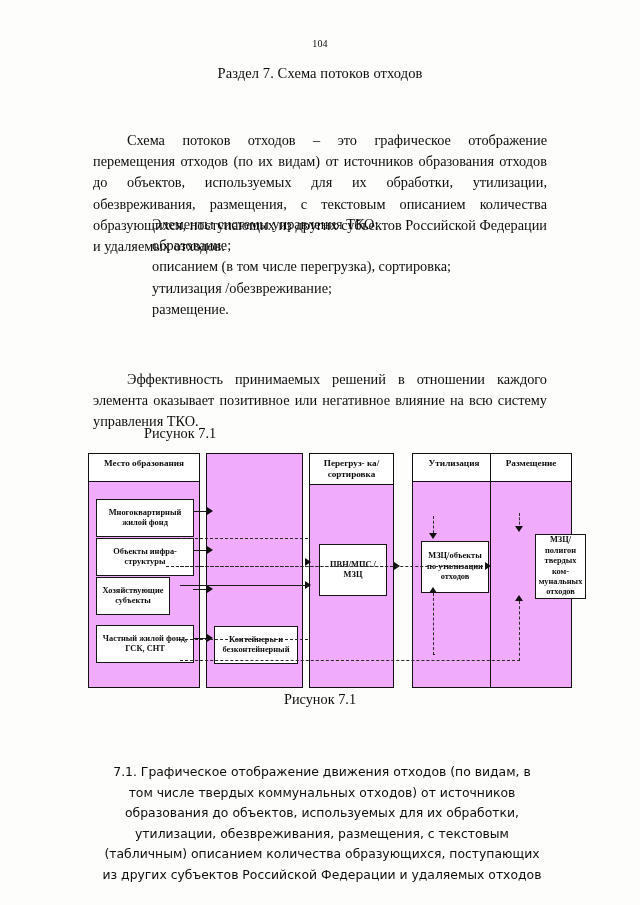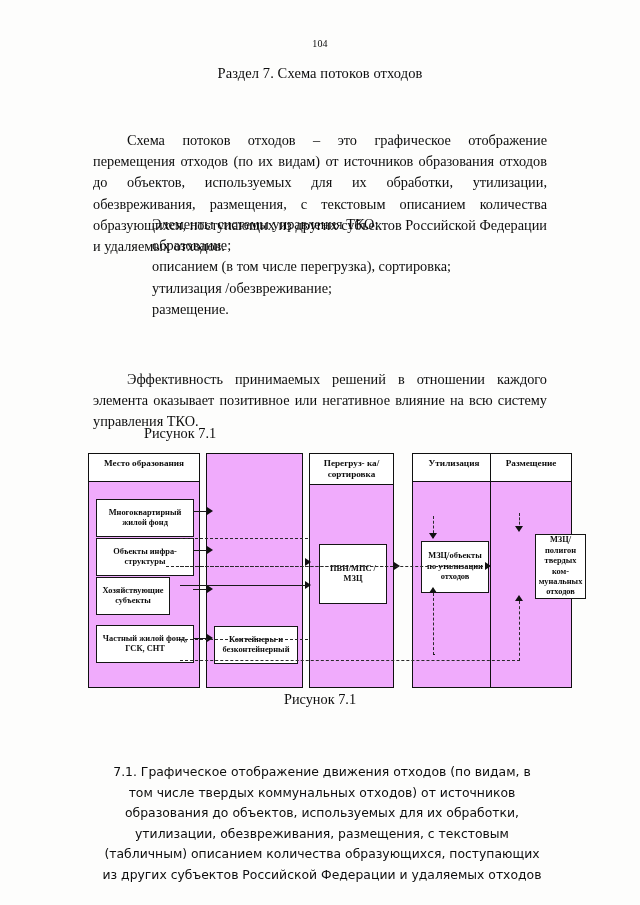--- a/index.html
+++ b/index.html
@@ -153,21 +153,21 @@
   .c1b1 { left: 7px;  top: 45px;  width: 98px; height: 28px; }
   .c1b2 { left: 7px;  top: 84px;  width: 98px; height: 28px; }
   .c1b3 { left: 7px;  top: 123px; width: 74px; height: 28px; }
   .c1b4 { left: 7px;  top: 171px; width: 98px; height: 29px; }
 
   
   .c2b1 { left: 7px;  top: 53px;  width: 84px; height: 62px; }
   .c2b2 { left: 7px;  top: 172px; width: 84px; height: 28px; }
 
   
-  .c3b1 { left: 9px;  top: 90px;  width: 68px; height: 60px; }
+  .c3b1 { left: 9px;  top: 90px;  width: 68px; height: 52px; }
 
   
   .c4b1 { left: 8px;  top: 87px;  width: 68px; height: 52px; }
 
   
   .c5b1 { left: 6px;  top: 80px;  width: 51px; height: 65px; margin-left: 38px; }
 
   
   .conn {
     position: absolute;

